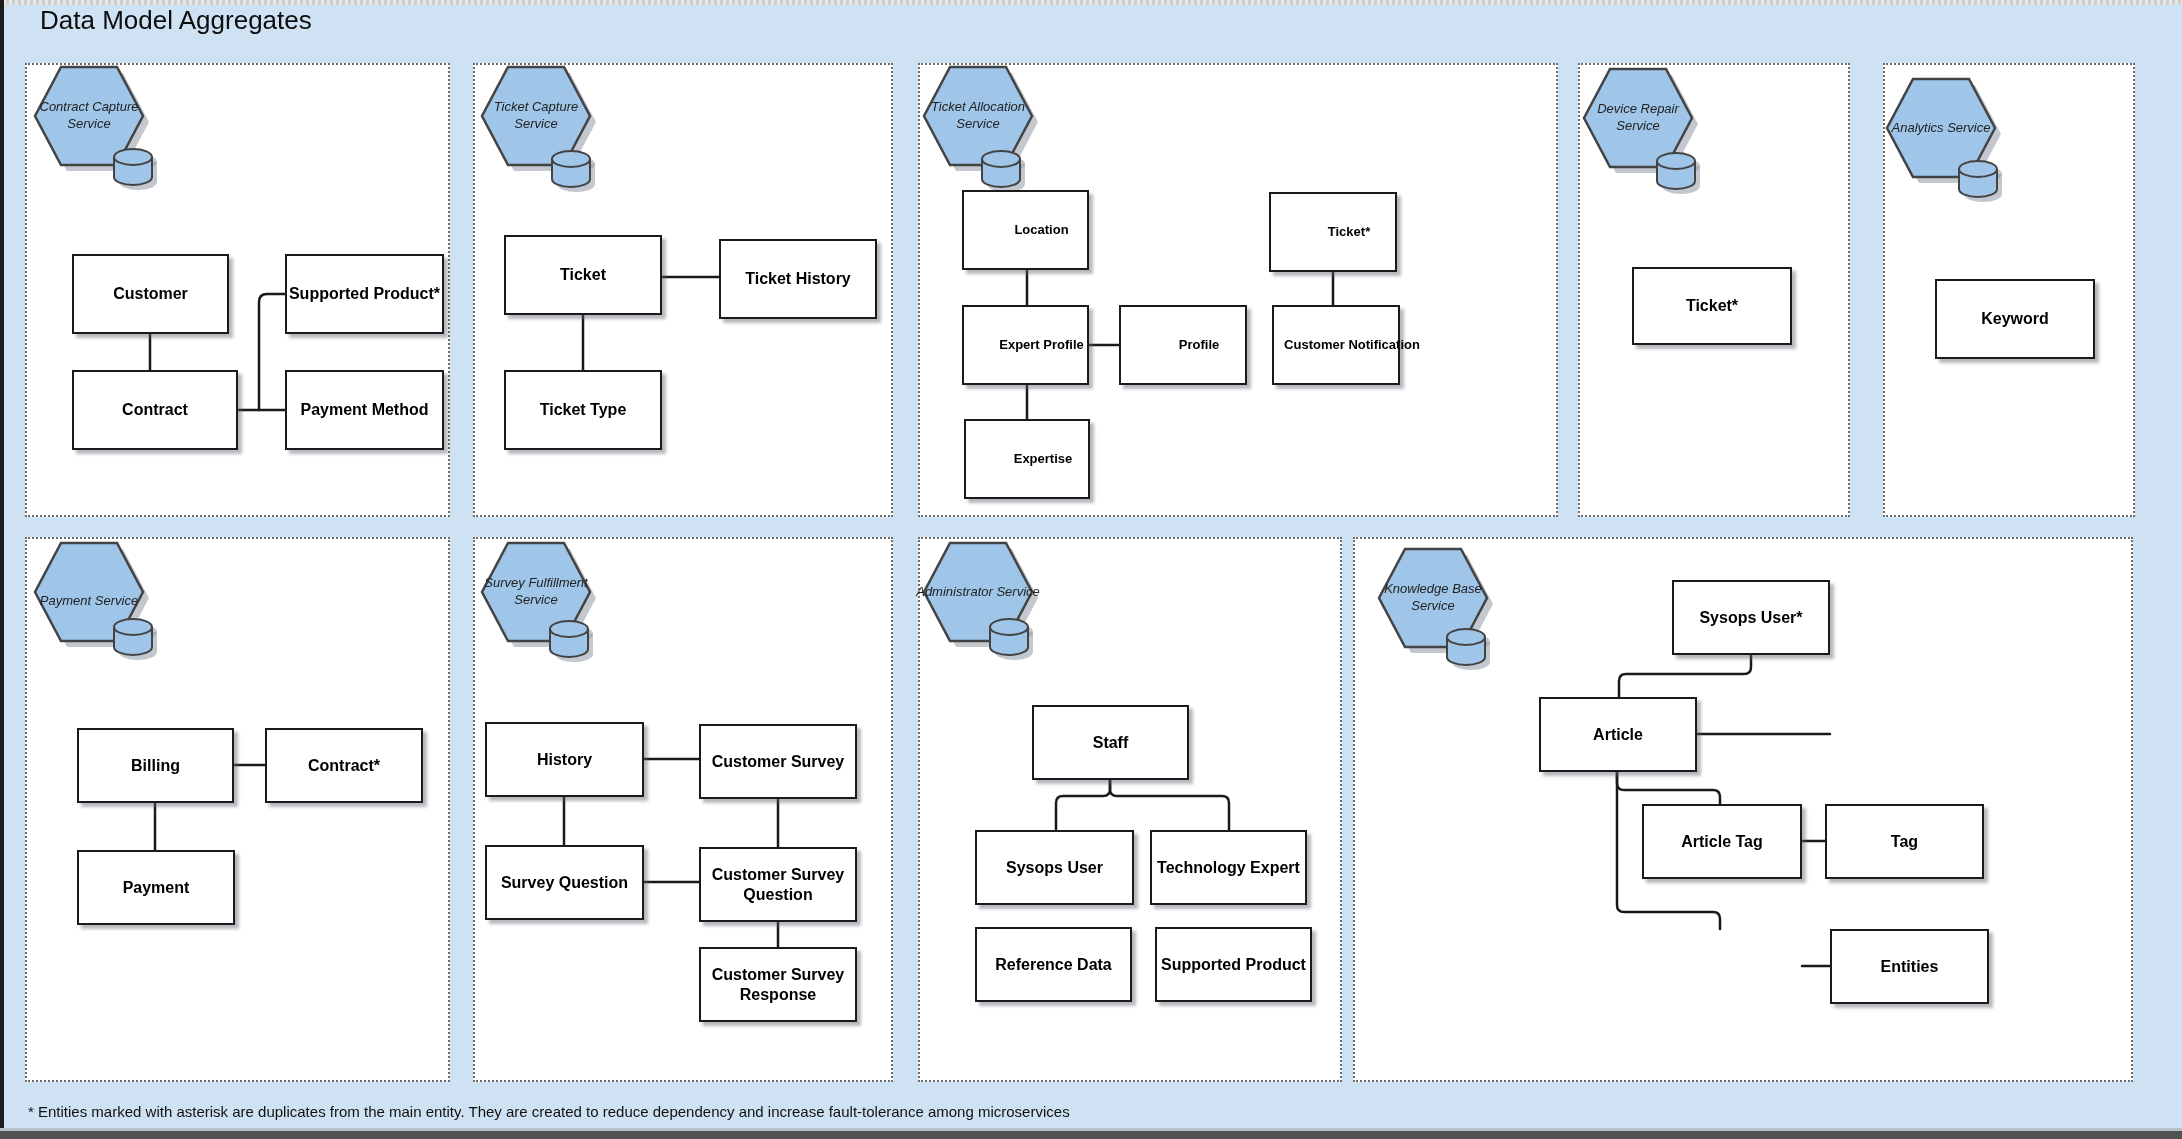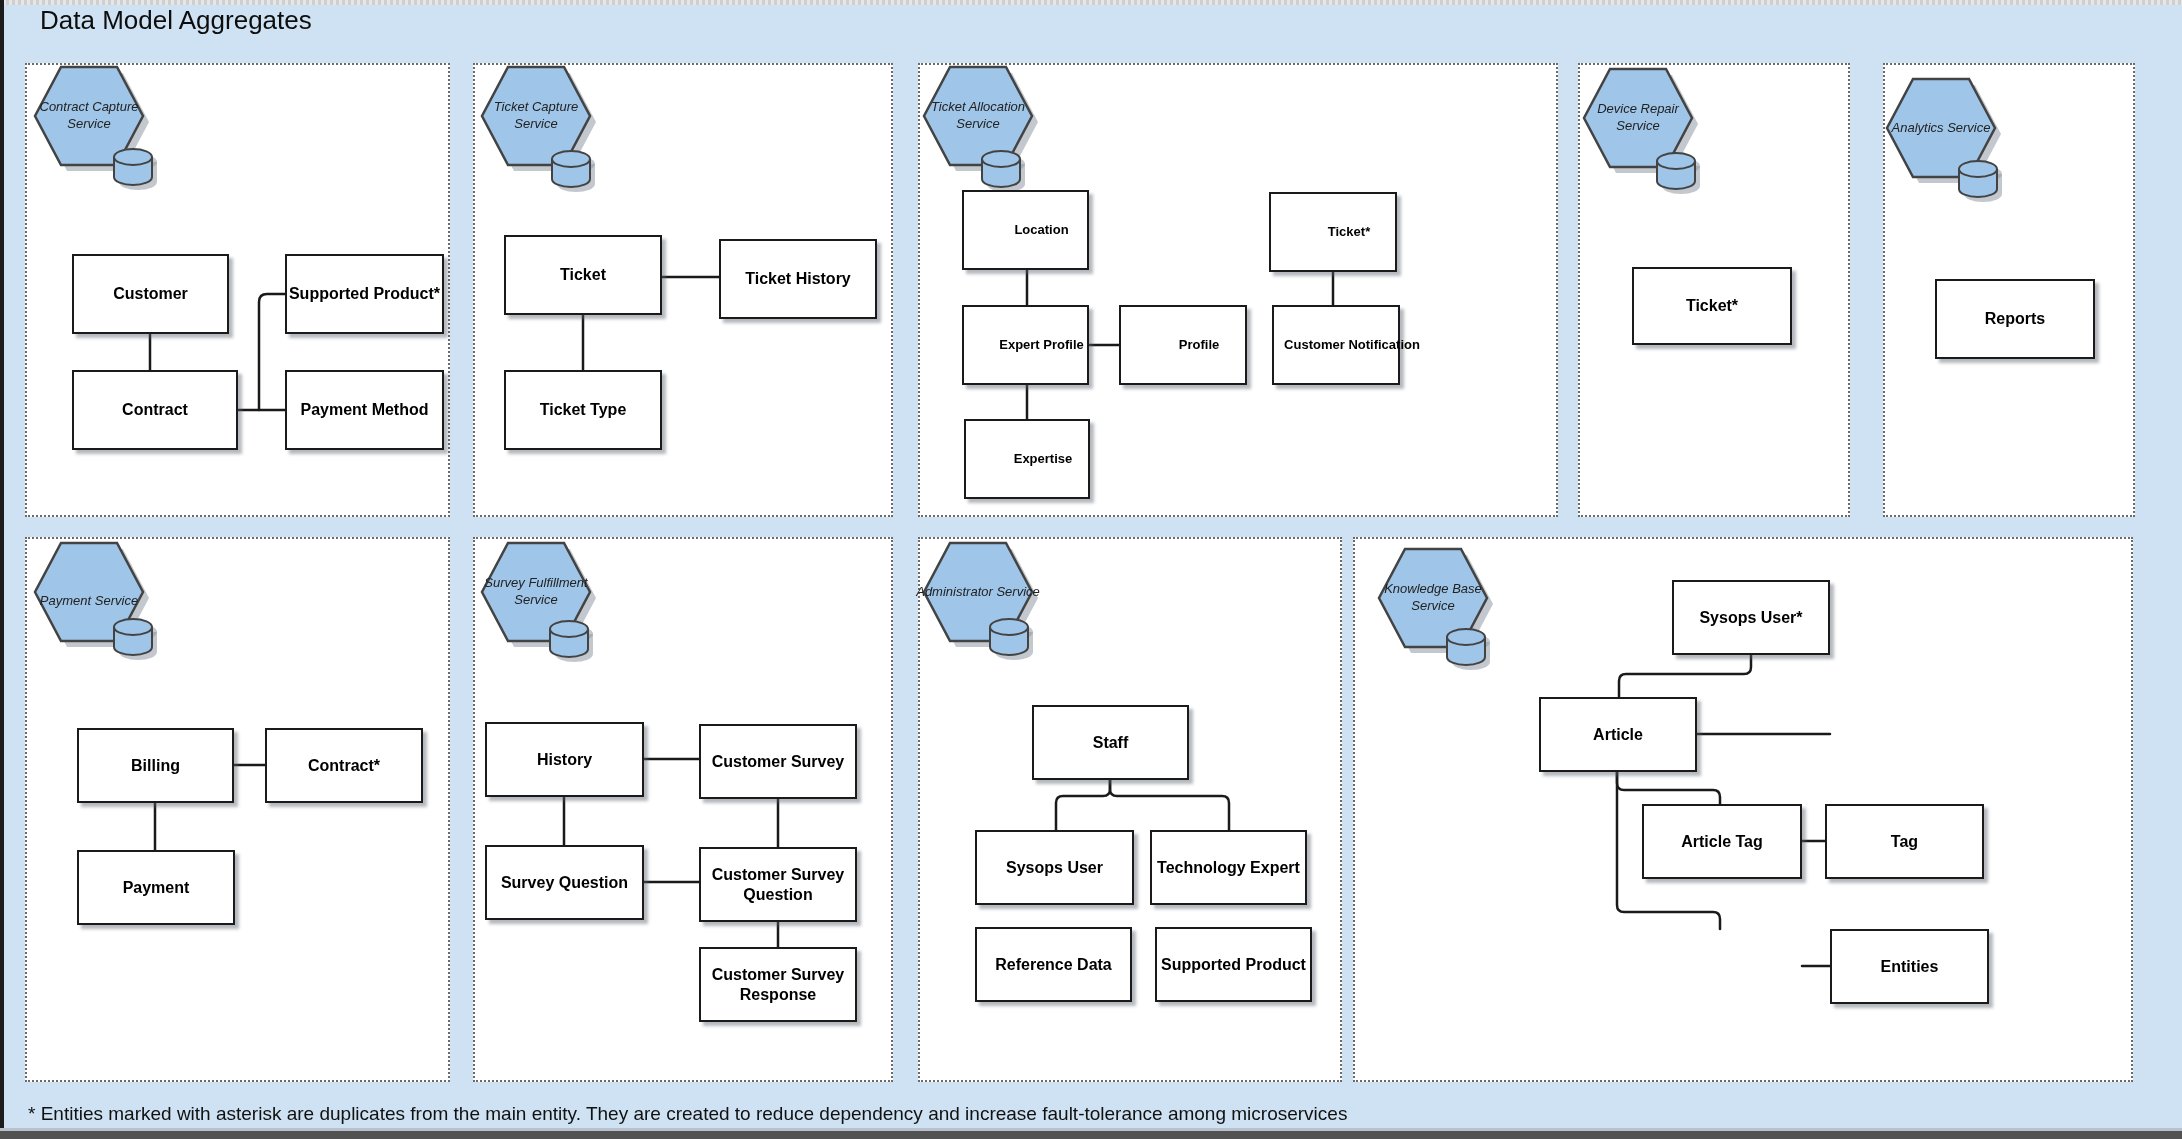--- a/index.html
+++ b/index.html
@@ -7,21 +7,21 @@
     width:2182px;height:1139px;position:relative;overflow:hidden;
     background:#cfe2f3;
     font-family:"Liberation Sans","DejaVu Sans",sans-serif;
   }
   .top-strip{position:absolute;left:0;top:0;width:2182px;height:5px;
     background:repeating-linear-gradient(90deg,#cfcfcf 0 3px,#e6e6e6 3px 6px);z-index:6;}
   .left-bar{position:absolute;left:0;top:0;width:4px;height:1139px;background:#1c1c1c;z-index:6;}
   .bottom-line{position:absolute;left:0;top:1128px;width:2182px;height:3px;background:#b9c2cc;z-index:6;}
   .bottom-bar{position:absolute;left:0;top:1131px;width:2182px;height:8px;background:#525252;z-index:6;}
   .page-title{position:absolute;left:40px;top:5px;font-size:26px;color:#0d0d0d;z-index:5;}
-  .footnote{position:absolute;left:28px;top:1103px;font-size:19px;color:#111;z-index:5;white-space:nowrap;}
+  .footnote{position:absolute;left:28px;top:1103px;font-size:15px;color:#111;z-index:5;white-space:nowrap;}
   .panel{position:absolute;background:#ffffff;border:2px dotted #6a6a6a;box-sizing:border-box;}
   .panel svg{position:absolute;left:0;top:0;z-index:1;overflow:visible;}
   .conn{stroke:#1a1a1a;stroke-width:2.5;fill:none;stroke-linecap:round;stroke-linejoin:round;}
   .hex{fill:#9fc5e8;stroke:#434343;stroke-width:2.5;}
   .hexshadow{fill:#8f9aa6;opacity:0.55;}
   .cylbody,.cyltop{fill:#9fc5e8;stroke:#434343;stroke-width:2;}
   .cylshadow path,.cylshadow ellipse{fill:#8f9aa6;opacity:0.55;stroke:none;}
   .hexlabel{position:absolute;display:flex;align-items:center;justify-content:center;
     text-align:center;font-size:13px;line-height:1.3;color:#222;z-index:3;pointer-events:none;font-style:italic;}
   .entity{position:absolute;background:#fff;border:2px solid #1a1a1a;box-sizing:border-box;
@@ -175,21 +175,21 @@
       <g class="cylshadow" transform="translate(5,5)">
           <path d="M0,8 V28 A19,8 0 0 0 38,28 V8"></path>
           <ellipse cx="19" cy="8" rx="19" ry="8"></ellipse>
         </g>
       <path class="cylbody" d="M0,8 V28 A19,8 0 0 0 38,28 V8"></path>
       <ellipse class="cyltop" cx="19" cy="8" rx="19" ry="8"></ellipse>
     </g>
   </svg>
   <div class="hexlabel" style="left:-6px;top:12px;width:124px;height:102px">Analytics Service</div>
   <div class="entity" style="left:50px;top:214px;width:160px;height:80px">
-      <span>Reports</span>
+      <span>Keyword</span>
     </div>
 </div>
 
 <div class="panel" style="left:25px;top:537px;width:425px;height:545px">
   <svg width="425" height="545">
     <path class="conn" d="M207 226 H238"></path>
     <path class="conn" d="M128 264 V311"></path>
     <g transform="translate(6,2)">
       <polygon class="hexshadow" points="34,8 90,8 116,57 90,106 34,106 8,57"></polygon>
       <polygon class="hex" points="28,2 84,2 110,51 84,100 28,100 2,51"></polygon>

